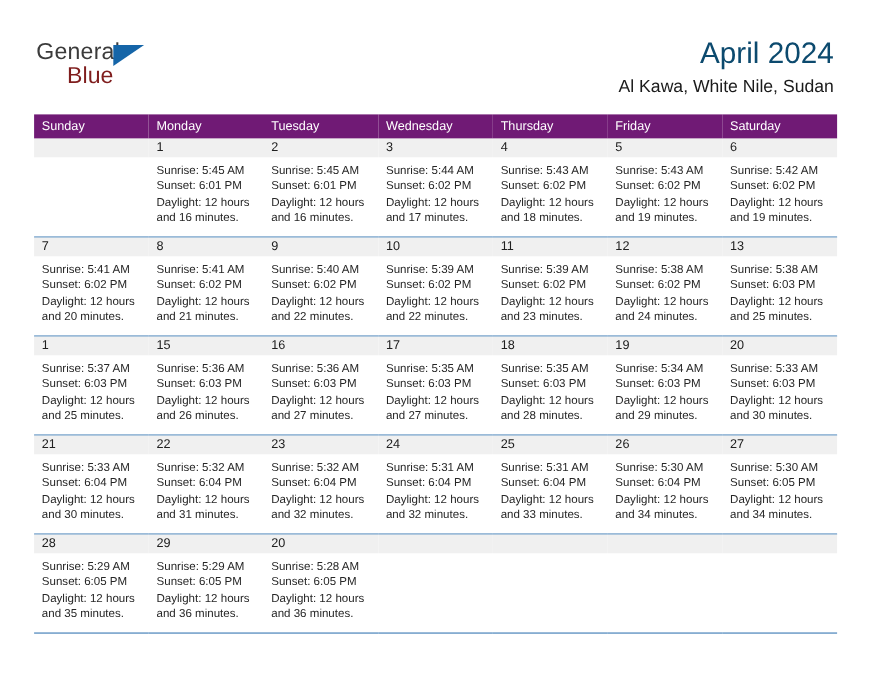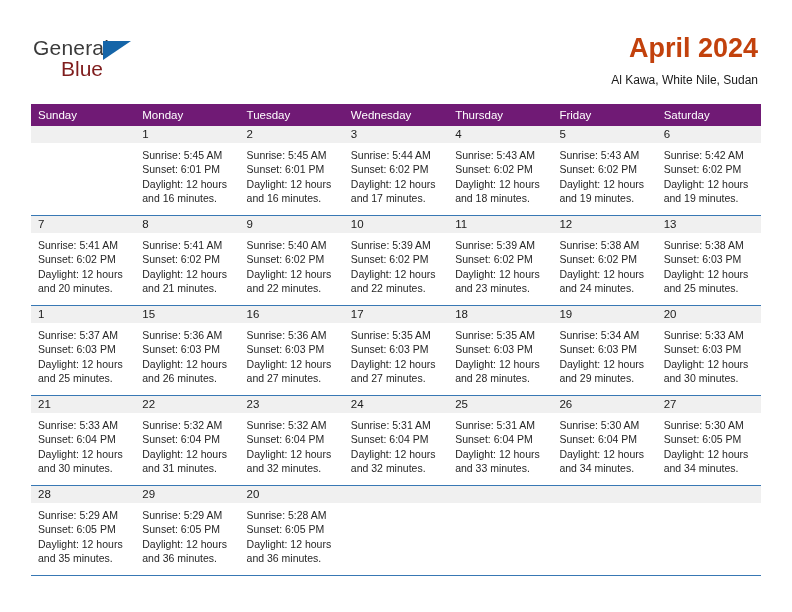--- a/index.html
+++ b/index.html
@@ -61,27 +61,27 @@
     font-family: Liberation Sans, sans-serif;
   }
   .title-block {
     position: absolute;
     right: 34px;
     top: 32px;
     text-align: right;
   }
   .cal-title {
     font-size: 27px;
-    color: #c2410c;
+    color: #0c4a6e;
     line-height: 32px;
-    font-weight: bold;
+    font-weight: normal;
     margin: 0;
   }
   .cal-subtitle {
-    font-size: 12px;
+    font-size: 16px;
     color: #1a1a1a;
     line-height: 20px;
     margin: 6px 0 0 0;
   }
 
   
   .calendar {
     position: absolute;
     left: 31px;
     top: 104px;

